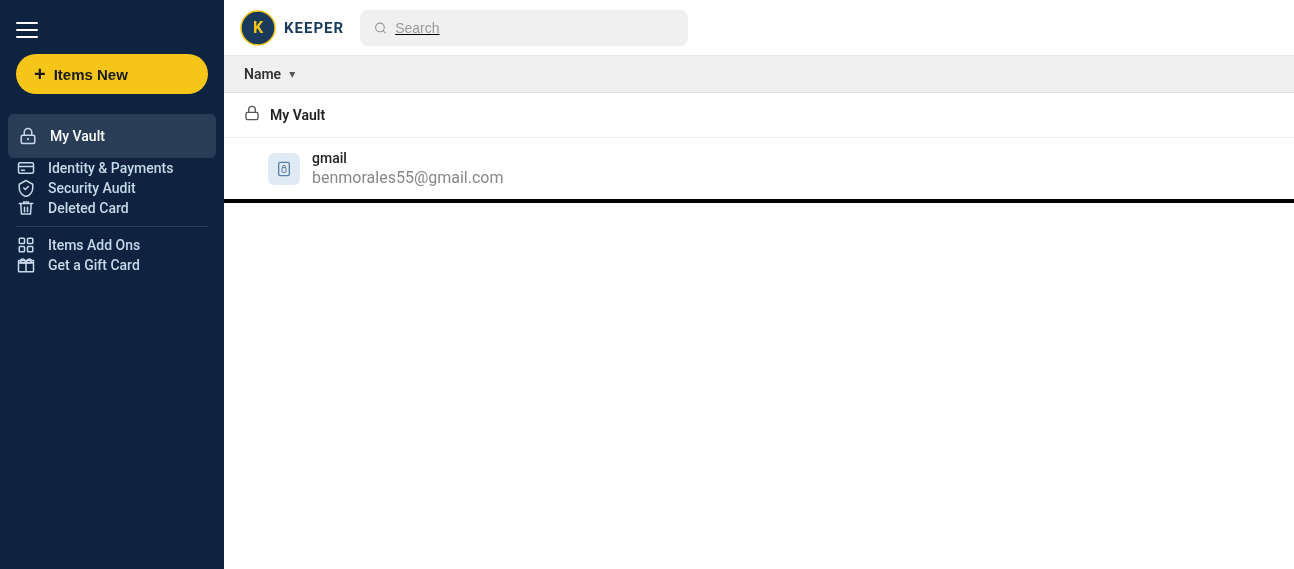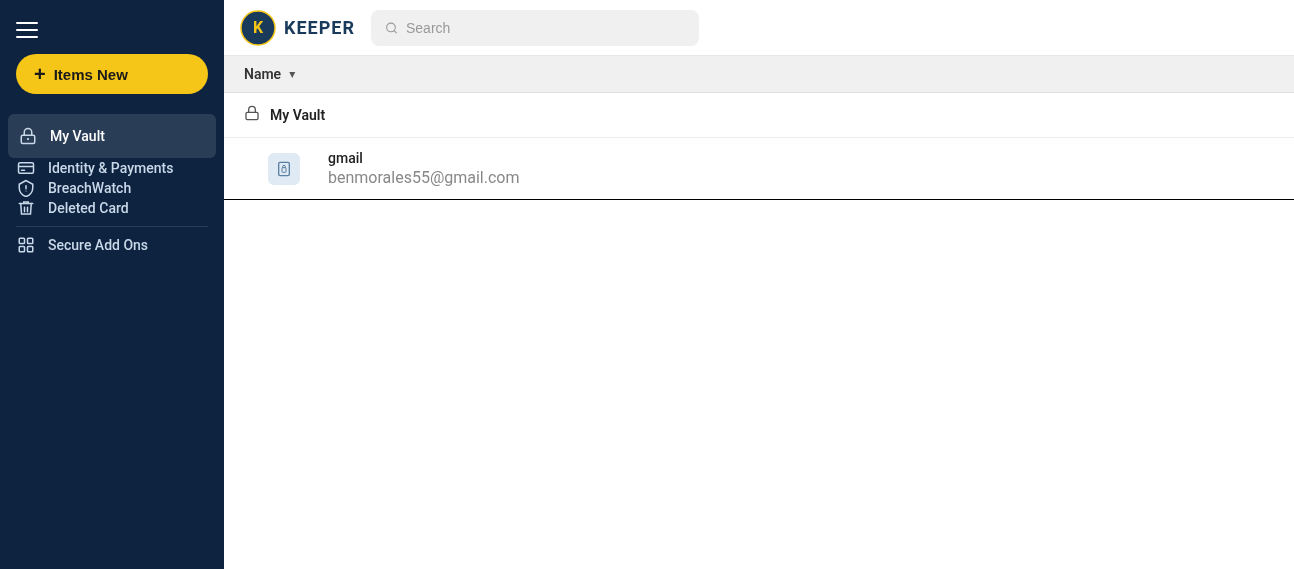--- a/index.html
+++ b/index.html
@@ -106,34 +106,35 @@
       display: flex;
       align-items: center;
       gap: 8px;
       flex-shrink: 0;
     }
     .logo-icon {
       width: 36px;
       height: 36px;
     }
     .logo-text {
-      font-size: 18px;
+      font-size: 15px;
       font-weight: 700;
       color: #1a3a5c;
       letter-spacing: 1px;
       text-transform: uppercase;
     }
     .search-bar {
       display: flex;
       align-items: center;
       background: #f0f0f0;
       border-radius: 8px;
       padding: 10px 14px;
       gap: 8px;
       width: 328px;
+      text-decoration: underline;
     }
     .search-bar input {
       background: transparent;
       border: none;
       outline: none;
       font-size: 14px;
       color: #555;
       width: 100%;
     }
     .search-bar input::placeholder { color: #999; }
@@ -168,23 +169,23 @@
       border-bottom: 1px solid #ececec;
     }
     .vault-section-title {
       font-size: 14px;
       font-weight: 600;
       color: #222;
     }
     .vault-item {
       display: flex;
       align-items: center;
-      gap: 28px;
+      gap: 12px;
       padding: 12px 20px 12px 44px;
-      border-bottom: 1px solid #000000;
+      border-bottom: 4px solid #000000;
       cursor: pointer;
     }
     .vault-item-icon {
       width: 32px;
       height: 32px;
       background: #e0eaf4;
       border-radius: 6px;
       display: flex;
       align-items: center;
       justify-content: center;
@@ -228,31 +229,30 @@
       <span class="icon">
         <svg width="18" height="18" viewBox="0 0 24 24" fill="none">
           <rect x="2" y="5" width="20" height="14" rx="2" stroke="#c8d8e8" stroke-width="2"></rect>
           <line x1="2" y1="10" x2="22" y2="10" stroke="#c8d8e8" stroke-width="2"></line>
           <line x1="6" y1="15" x2="10" y2="15" stroke="#c8d8e8" stroke-width="2" stroke-linecap="round"></line>
         </svg>
       </span>
       <span>Identity &amp; Payments</span>
     </div>
 
-
     <div class="sidebar-item">
       <span class="icon">
         <svg width="18" height="18" viewBox="0 0 24 24" fill="none">
           <path d="M12 2L3 7v5c0 5.25 3.75 10.15 9 11.35C17.25 22.15 21 17.25 21 12V7L12 2z" stroke="#c8d8e8" stroke-width="2"></path>
-          <line x1="12" y1="9" x2="12" y2="13" stroke="#c8d8e8" stroke-width="2" stroke-linecap="round"></line>
-          <circle cx="12" cy="16" r="0.8" fill="#c8d8e8"></circle>
-        </svg>
-      </span>
-      <span>BreachWatch</span>
-    </div>
+          <polyline points="9,12 11,14 15,10" stroke="#c8d8e8" stroke-width="2" stroke-linecap="round" stroke-linejoin="round"></polyline>
+        </svg>
+      </span>
+      <span>Security Audit</span>
+    </div>
+
 
     <div class="sidebar-item">
       <span class="icon">
         <svg width="18" height="18" viewBox="0 0 24 24" fill="none">
           <polyline points="3,6 5,6 21,6" stroke="#c8d8e8" stroke-width="2" stroke-linecap="round"></polyline>
           <path d="M19 6l-1 14H6L5 6" stroke="#c8d8e8" stroke-width="2" stroke-linecap="round"></path>
           <path d="M10 11v6M14 11v6" stroke="#c8d8e8" stroke-width="2" stroke-linecap="round"></path>
           <path d="M9 6V4h6v2" stroke="#c8d8e8" stroke-width="2" stroke-linecap="round"></path>
         </svg>
       </span>
@@ -263,23 +263,35 @@
 
     <div class="sidebar-item">
       <span class="icon">
         <svg width="18" height="18" viewBox="0 0 24 24" fill="none">
           <rect x="3" y="3" width="7" height="7" rx="1" stroke="#c8d8e8" stroke-width="2"></rect>
           <rect x="14" y="3" width="7" height="7" rx="1" stroke="#c8d8e8" stroke-width="2"></rect>
           <rect x="3" y="14" width="7" height="7" rx="1" stroke="#c8d8e8" stroke-width="2"></rect>
           <rect x="14" y="14" width="7" height="7" rx="1" stroke="#c8d8e8" stroke-width="2"></rect>
         </svg>
       </span>
-      <span>Secure Add Ons</span>
-    </div>
-
+      <span>Items Add Ons</span>
+    </div>
+
+    <div class="sidebar-item">
+      <span class="icon">
+        <svg width="18" height="18" viewBox="0 0 24 24" fill="none">
+          <rect x="2" y="9" width="20" height="12" rx="1" stroke="#c8d8e8" stroke-width="2"></rect>
+          <line x1="12" y1="9" x2="12" y2="21" stroke="#c8d8e8" stroke-width="2"></line>
+          <path d="M12 9H7.5A2.5 2.5 0 0 1 7.5 4C10 4 12 9 12 9z" stroke="#c8d8e8" stroke-width="2"></path>
+          <path d="M12 9h4.5A2.5 2.5 0 0 0 16.5 4C14 4 12 9 12 9z" stroke="#c8d8e8" stroke-width="2"></path>
+          <rect x="2" y="6" width="20" height="3" rx="0.5" stroke="#c8d8e8" stroke-width="2"></rect>
+        </svg>
+      </span>
+      <span>Get a Gift Card</span>
+    </div>
 
   </nav>
 </aside>
 
 <main class="main">
 
   <header class="topbar">
     <div class="keeper-logo">
 
       <svg class="logo-icon" width="36" height="36" viewBox="0 0 36 36">

